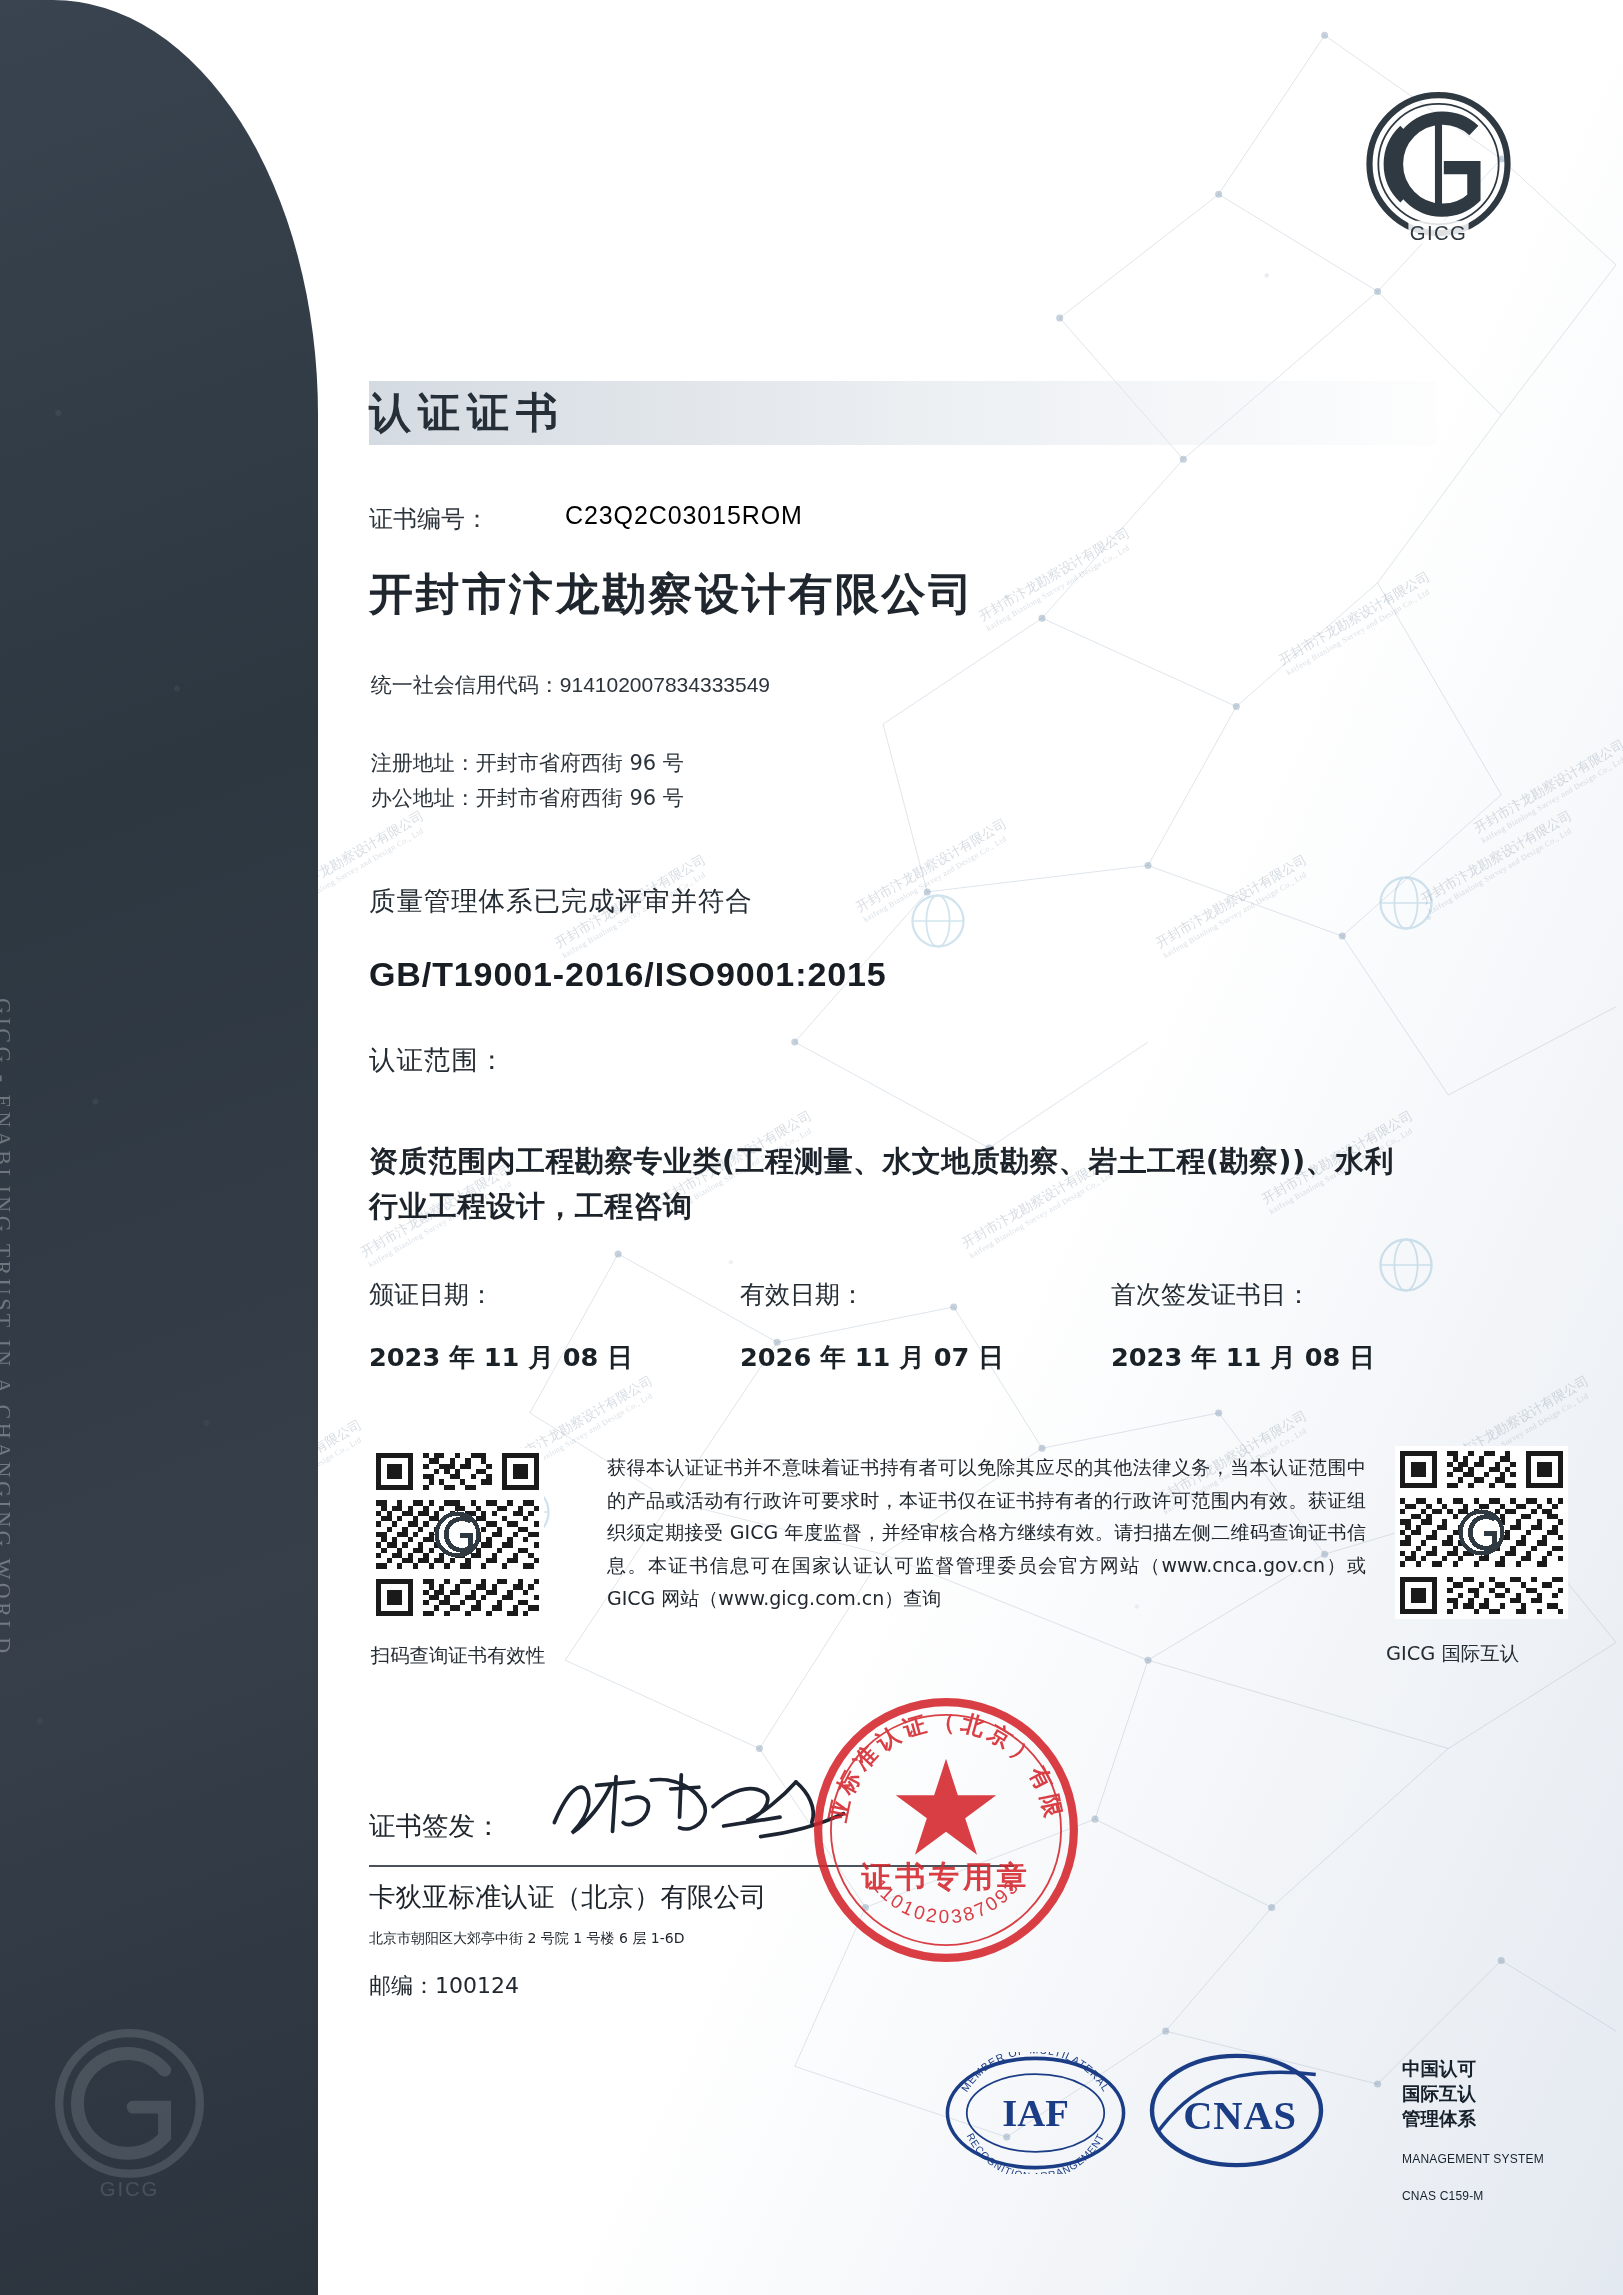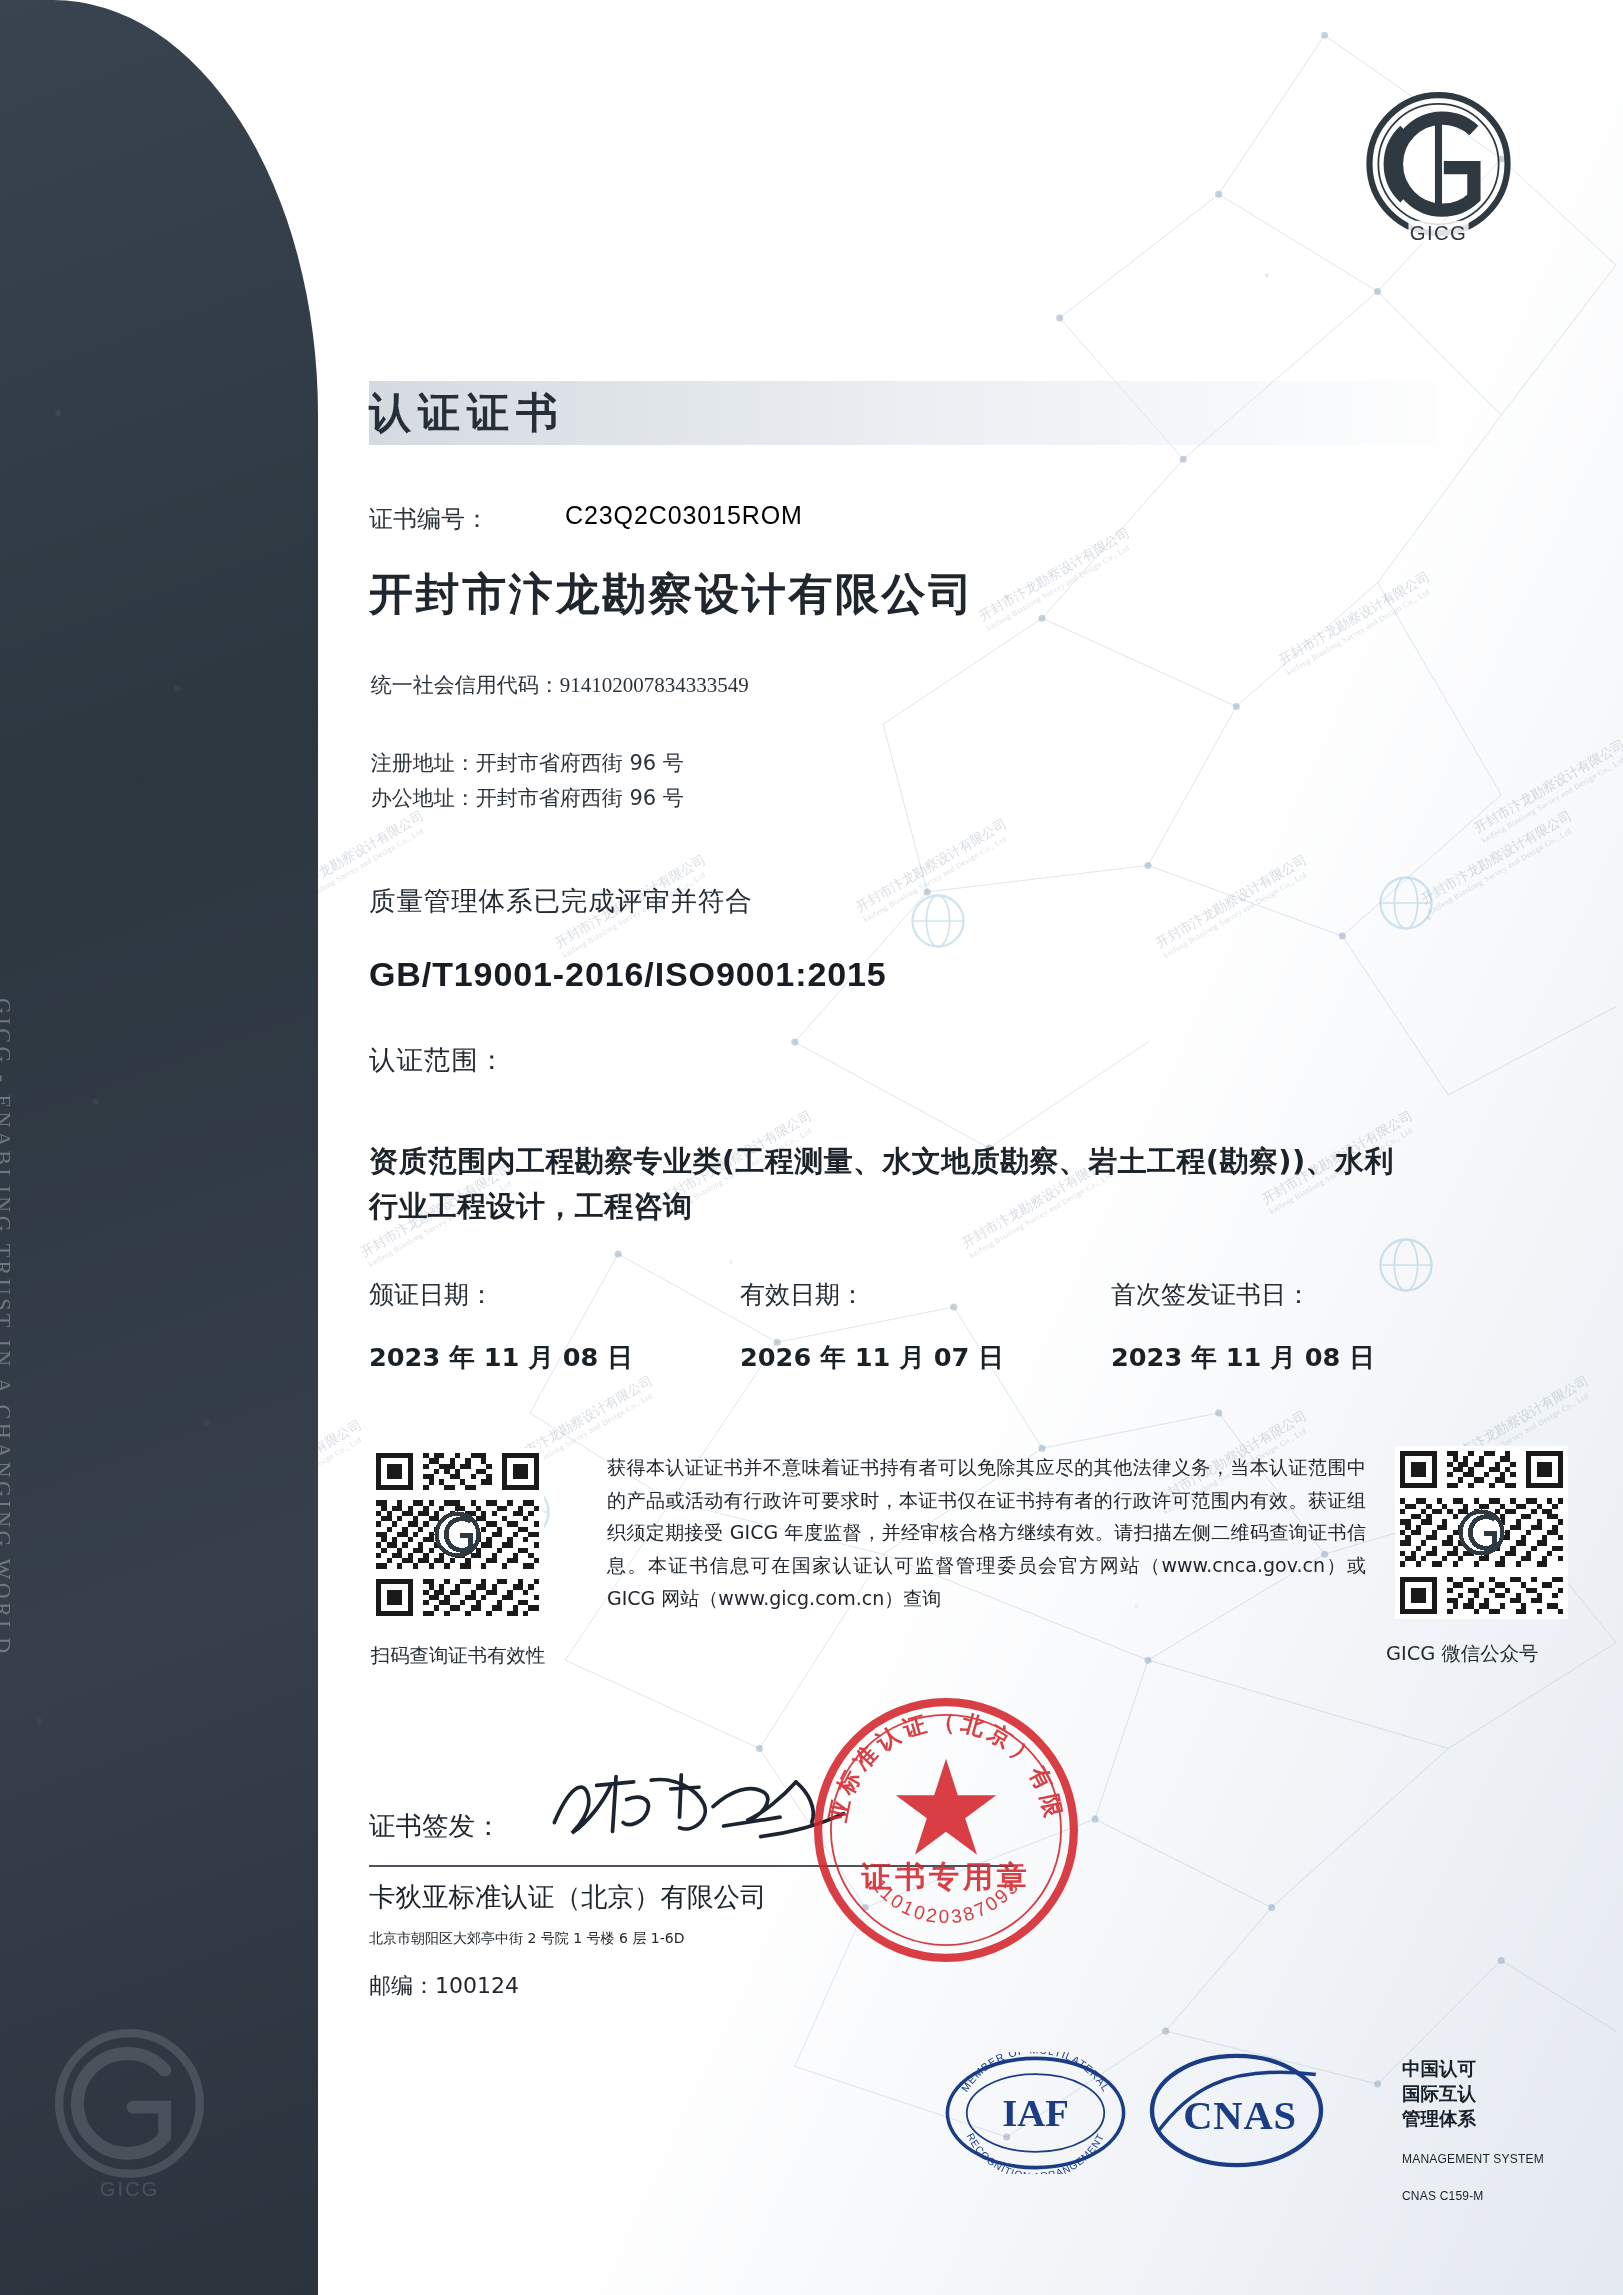--- a/index.html
+++ b/index.html
@@ -193,21 +193,21 @@
     letter-spacing: 2.6px;
     color: #1f262d;
     font-family: "DejaVu Sans", sans-serif;
   }
 
   .credit-code {
     position: absolute;
     left: 1.8px; top: 671px;
     font-size: 21px;
     color: #2b333b;
-    font-family: Liberation Serif, serif;
+    font-family: Liberation Sans, sans-serif;
   }
 
   .addr1 { position: absolute; left: 1.8px; top: 749px; font-size: 21px; color:#2b333b; font-family: "DejaVu Sans", sans-serif;}
   .addr2 { position: absolute; left: 1.8px; top: 784px; font-size: 21px; color:#2b333b; font-family: "DejaVu Sans", sans-serif;}
 
   .qms-line {
     position: absolute;
     left: 0; top: 883px;
     font-size: 26.5px;
     color: #242c34;
@@ -1024,21 +1024,21 @@
           <rect x="23" y="31" width="2" height="1"></rect>
           <rect x="27" y="31" width="1" height="1"></rect>
           <rect x="31" y="31" width="1" height="1"></rect>
       </g>
       <g>
         <circle cx="16.5" cy="16.5" r="4.4" fill="#ffffff"></circle>
         <circle cx="16.5" cy="16.5" r="4.0" fill="none" stroke="#2f3942" stroke-width="0.8"></circle>
         <path d="M19,14 A3,3 0 1 0 19,19 L19,16.7 L17,16.7" fill="none" stroke="#2f3942" stroke-width="0.9"></path>
       </g>
     </svg>
-    <div class="qr-caption qr-cap-right">GICG 微信公众号</div>
+    <div class="qr-caption qr-cap-right">GICG 国际互认</div>
 
     <div class="disclaimer">获得本认证证书并不意味着证书持有者可以免除其应尽的其他法律义务，当本认证范围中的产品或活动有行政许可要求时，本证书仅在证书持有者的行政许可范围内有效。获证组织须定期接受 GICG 年度监督，并经审核合格方继续有效。请扫描左侧二维码查询证书信息。本证书信息可在国家认证认可监督管理委员会官方网站（www.cnca.gov.cn）或 GICG 网站（www.gicg.com.cn）查询</div>
 
     <div class="sign-label">证书签发：</div>
     <svg class="signature" viewBox="0 0 380 110">
       <g fill="none" stroke="#1b2430" stroke-width="4.2" stroke-linecap="round">
         <path d="M14,72 C30,34 46,22 52,40 C58,58 40,78 34,84 C52,72 70,48 78,30"></path>
         <path d="M62,30 L104,26"></path>
         <path d="M84,20 L80,82"></path>
         <path d="M96,46 C110,40 124,44 120,58 C116,72 98,78 92,72"></path>

